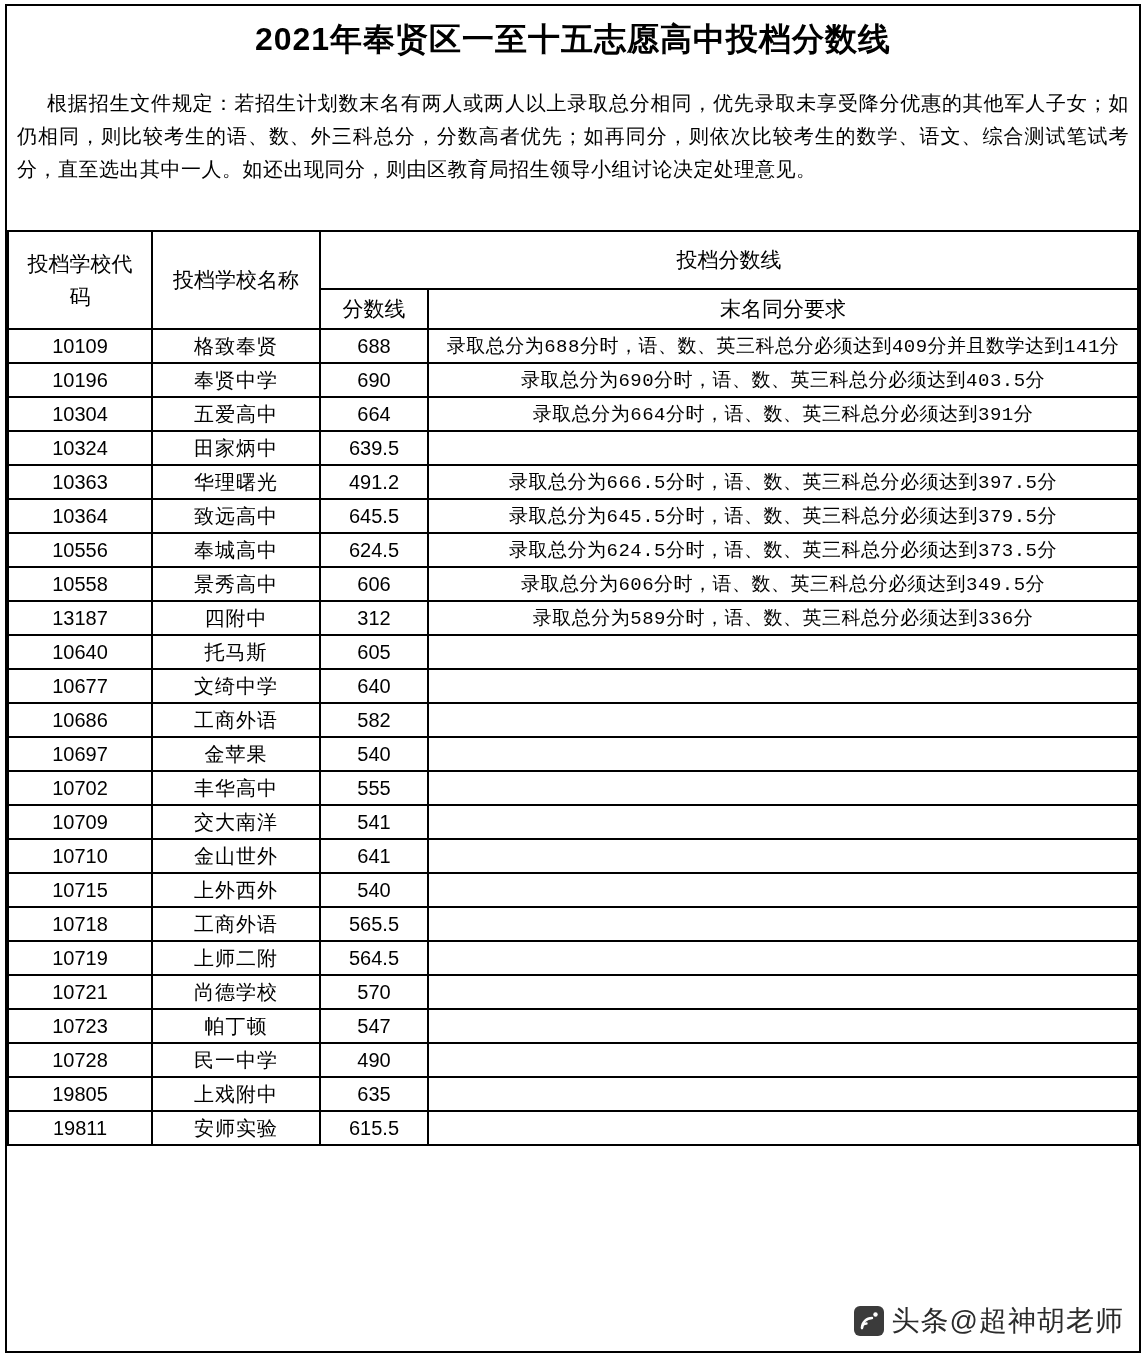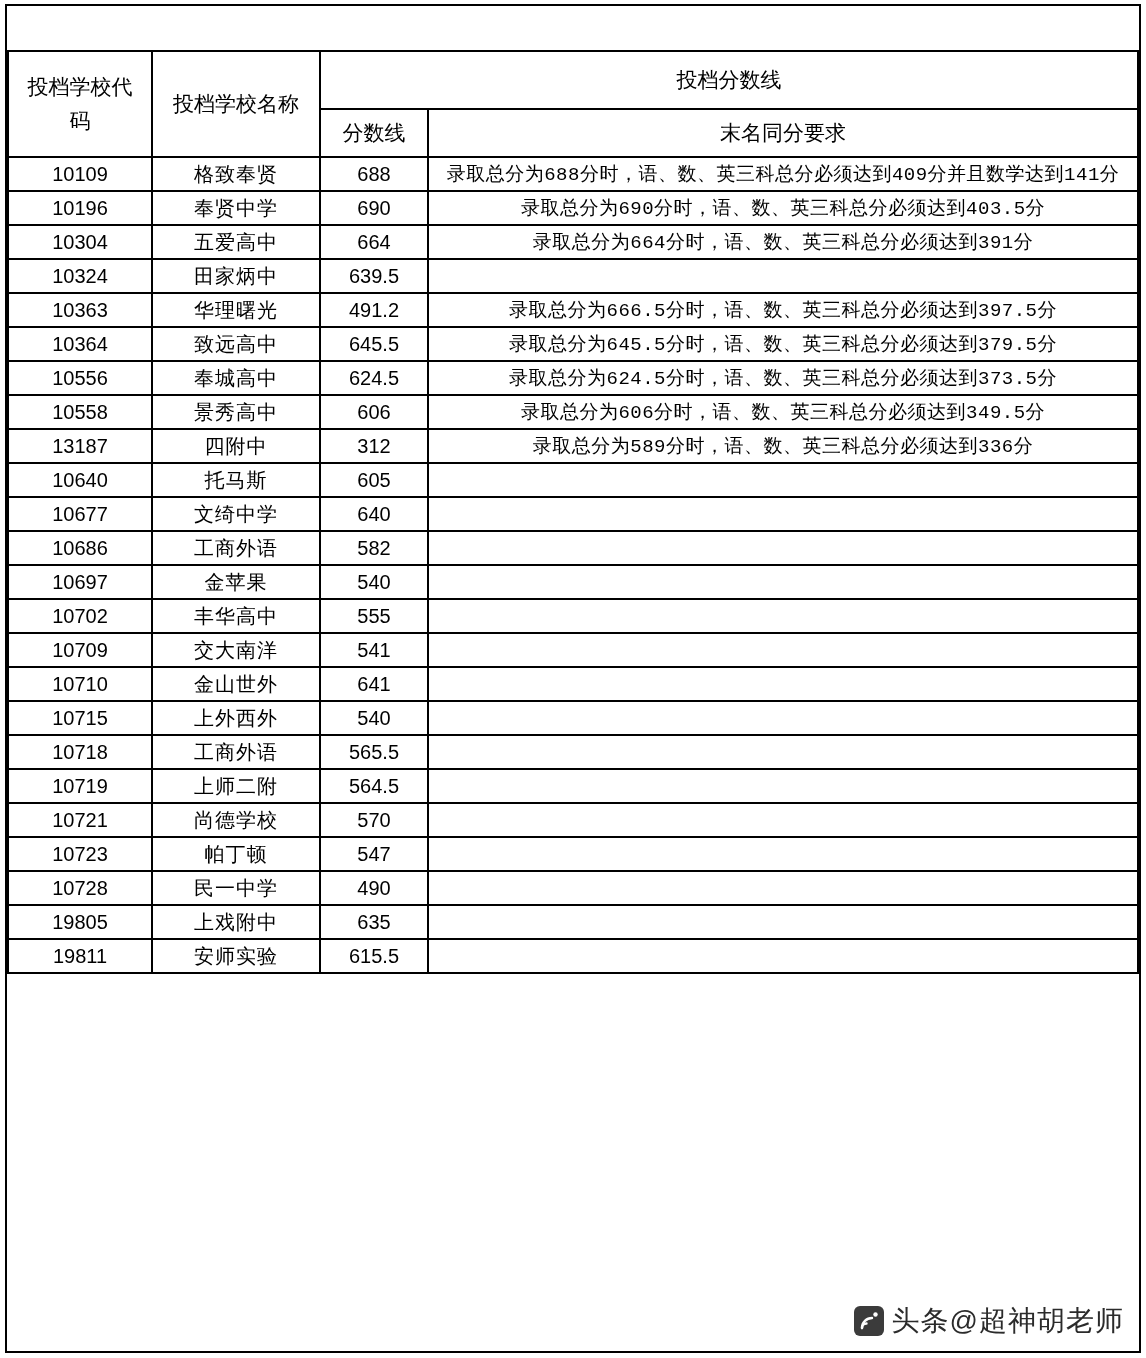--- a/index.html
+++ b/index.html
@@ -64,21 +64,21 @@
   td {
     font-size: 20px;
   }
   .th-code .wrap {
     display: inline-block;
     width: 112px;
     white-space: normal;
     line-height: 1.6;
   }
   tr.hrow1 { height: 58px; }
-  tr.hrow2 { height: 48px; }
+  tr.hrow2 { height: 40px; }
   tr.data-row { height: 34px; }
   td.col-name { letter-spacing: 1px; }
   td.col-rule { font-size: 19px; letter-spacing: 0.5px; font-family: Liberation Mono, monospace; }
   .watermark {
     position: absolute;
     right: 22px;
     bottom: 18px;
     display: flex;
     align-items: center;
     gap: 8px;
@@ -91,21 +91,23 @@
     width: 30px;
     height: 30px;
     display: inline-block;
   }
 </style>
 </head>
 <body>
 
 <div class="page">
 
-
+  <h1 class="title">2021年奉贤区一至十五志愿高中投档分数线</h1>
+
+  <p class="notice">根据招生文件规定：若招生计划数末名有两人或两人以上录取总分相同，优先录取未享受降分优惠的其他军人子女；如仍相同，则比较考生的语、数、外三科总分，分数高者优先；如再同分，则依次比较考生的数学、语文、综合测试笔试考分，直至选出其中一人。如还出现同分，则由区教育局招生领导小组讨论决定处理意见。</p>
 
   <table class="score-table">
     <colgroup>
       <col style="width:144px">
       <col style="width:168px">
       <col style="width:108px">
       <col style="width:710px">
     </colgroup>
     <thead>
       <tr class="hrow1">

